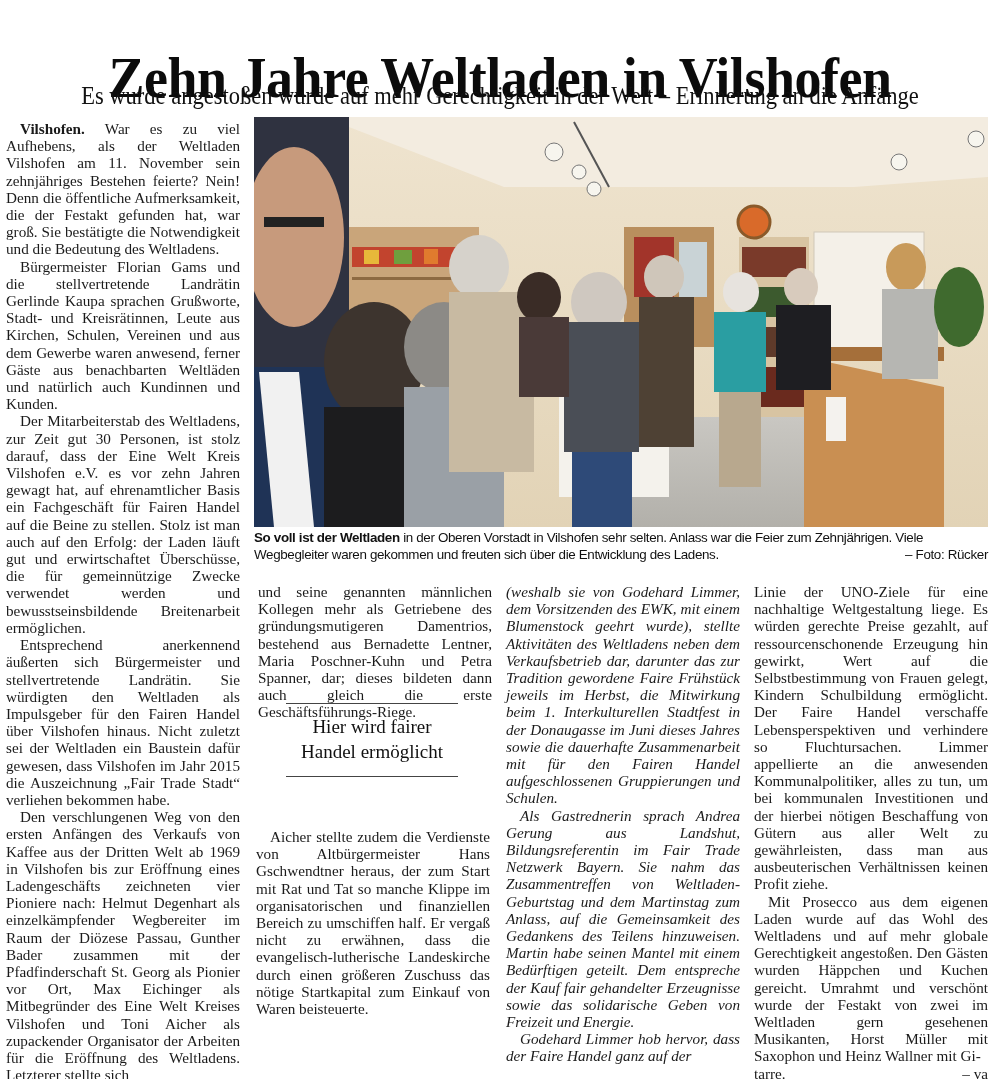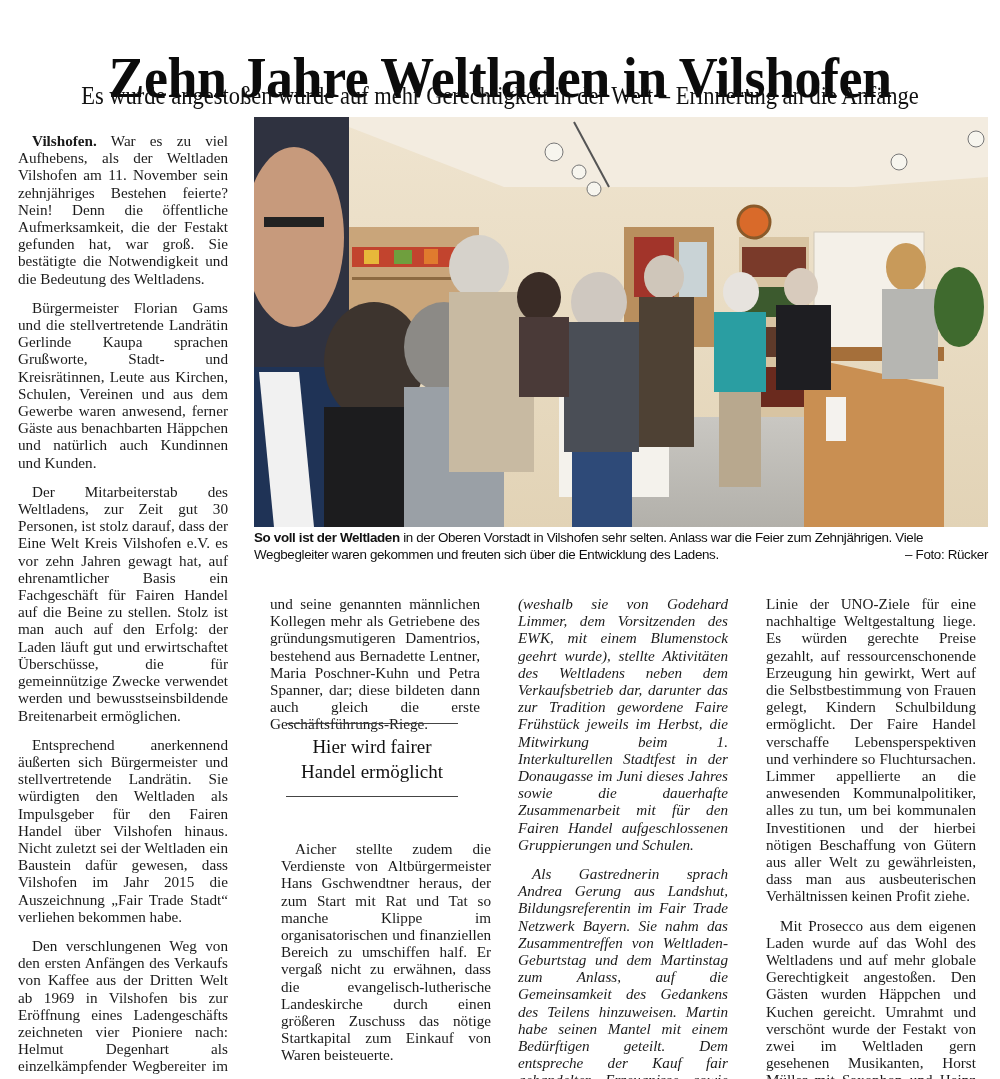--- a/index.html
+++ b/index.html
@@ -14,58 +14,58 @@
     position:absolute; left:0; top:80px; width:1000px; text-align:center;
     font-family:"Liberation Serif","DejaVu Serif",serif;
     font-size:25px; line-height:32px; color:#111;
     transform:scaleX(0.90); transform-origin:center top;
   }
   .col {
     position:absolute; width:234px;
     font-family:"Liberation Serif","DejaVu Serif",serif;
     font-size:15.2px; line-height:17.2px; text-align:justify; hyphens:manual;
   }
-  .col p { margin:12px; text-indent:14px; }
+  .col p { margin:0; text-indent:14px; }
   .col p.first { text-indent:14px; }
   .col p.noindent { text-indent:0; }
   .col b { font-weight:bold; }
   #col1 { left:6px; top:120px; }
   #col2 { left:258px; top:583px; }
   #col3 { left:506px; top:583px;font-style:italic; }
   #col4 { left:754px; top:583px; }
   .photo {
     position:absolute; left:254px; top:117px; width:734px; height:410px;
     overflow:hidden; background:#e9dcc4;
   }
   .caption {
     position:absolute; left:254px; top:529px; width:734px;
     font-family:Liberation Sans, sans-serif;
     font-size:13.4px; line-height:17px; color:#111;
     letter-spacing:-0.35px;
   }
   .caption .credit { float:right;margin-left:7px; }
   .subhead {
-    position:absolute; left:286px; top:723px; width:172px;
+    position:absolute; left:286px; top:703px; width:172px;
     border-top:1.5px solid #444; border-bottom:1.5px solid #444;
     text-align:center; padding:10px 0 12px 0;
     font-family:"Liberation Serif","DejaVu Serif",serif;
     font-size:19px; line-height:25px; color:#111;
   }
-  #col2b { left:269px; top:828px; }
+  #col2b { left:256px; top:828px; }
   .sig { display:flex; justify-content:space-between; }
 </style>
 </head>
 <body>
 
 <h1 class="headline">Zehn Jahre Weltladen in Vilshofen</h1>
 <div class="subline">Es wurde angestoßen wurde auf mehr Gerechtigkeit in der Welt – Erinnerung an die Anfänge</div>
 
 <div class="col" id="col1">
   <p class="first"><b>Vilshofen.</b> <span>War es zu viel Aufhebens, als der Weltladen Vilshofen am 11. November sein zehnjähriges Bestehen feierte? Nein! Denn die öffentliche Aufmerksamkeit, die der Festakt gefunden hat, war groß. Sie bestätigte die Notwendigkeit und die Bedeutung des Weltladens.</span></p>
-  <p>Bürgermeister Florian Gams und die stellvertretende Landrätin Gerlinde Kaupa sprachen Grußworte, Stadt- und Kreisrätinnen, Leute aus Kirchen, Schulen, Vereinen und aus dem Gewerbe waren anwesend, ferner Gäste aus benachbarten Häppchen und natürlich auch Kundinnen und Kunden.</p>
+  <p>Bürgermeister Florian Gams und die stellvertretende Landrätin Gerlinde Kaupa sprachen Grußworte, Stadt- und Kreisrätinnen, Leute aus Kirchen, Schulen, Vereinen und aus dem Gewerbe waren anwesend, ferner Gäste aus benachbarten Weltläden und natürlich auch Kundinnen und Kunden.</p>
   <p>Der Mitarbeiterstab des Weltladens, zur Zeit gut 30 Personen, ist stolz darauf, dass der Eine Welt Kreis Vilshofen e.V. es vor zehn Jahren gewagt hat, auf ehrenamtlicher Basis ein Fachgeschäft für Fairen Handel auf die Beine zu stellen. Stolz ist man auch auf den Erfolg: der Laden läuft gut und erwirtschaftet Überschüsse, die für gemeinnützige Zwecke verwendet werden und bewusstseinsbildende Breitenarbeit ermöglichen.</p>
   <p>Entsprechend anerkennend äußerten sich Bürgermeister und stellvertretende Landrätin. Sie würdigten den Weltladen als Impulsgeber für den Fairen Handel über Vilshofen hinaus. Nicht zuletzt sei der Weltladen ein Baustein dafür gewesen, dass Vilshofen im Jahr 2015 die Auszeichnung „Fair Trade Stadt“ verliehen bekommen habe.</p>
   <p>Den verschlungenen Weg von den ersten Anfängen des Verkaufs von Kaffee aus der Dritten Welt ab 1969 in Vilshofen bis zur Eröffnung eines Ladengeschäfts zeichneten vier Pioniere nach: Helmut Degenhart als einzelkämpfender Wegbereiter im Raum der Diözese Passau, Gunther Bader zusammen mit der Pfadfinderschaft St. Georg als Pionier vor Ort, Max Eichinger als Mitbegründer des Eine Welt Kreises Vilshofen und Toni Aicher als zupackender Organisator der Arbeiten für die Eröffnung des Weltladens. Letzterer stellte sich</p>
 </div>
 
 <div class="photo">
   <svg width="734" height="410" viewBox="0 0 734 410">
     <defs>
       <linearGradient id="wall" x1="0" y1="0" x2="0" y2="1">
         <stop offset="0" stop-color="#efe4cf"></stop>
@@ -158,32 +158,33 @@
     <line x1="320" y1="5" x2="355" y2="70" stroke="#555" stroke-width="2"></line>
   </svg>
 </div>
 
 <div class="caption">
   <b>So voll ist der Weltladen</b><span> in der Oberen Vorstadt in Vilshofen sehr selten. Anlass war die Feier zum Zehnjährigen. Viele Wegbegleiter waren gekommen und freuten sich über die Entwicklung des Ladens.</span>
   <span class="credit">– Foto: Rücker</span>
 </div>
 
 <div class="col" id="col2">
-  <p class="noindent">und seine genannten männlichen Kollegen mehr als Getriebene des gründungsmutigeren Damentrios, bestehend aus Bernadette Lentner, Maria Poschner-Kuhn und Petra Spanner, dar; diese bildeten dann auch gleich die erste Geschäftsführungs-Riege.</p>
+  <p class="noindent">und seine genannten männlichen Kollegen mehr als Getriebene des gründungsmutigeren Damentrios, bestehend aus Bernadette Lentner, Maria Poschner-Kuhn und Petra Spanner, dar; dieses bildeten dann auch gleich die erste Geschäftsführungs-Riege.</p>
 </div>
 
 <div class="subhead">Hier wird fairer Handel ermöglicht</div>
 
 <div class="col" id="col2b">
   <p>Aicher stellte zudem die Verdienste von Altbürgermeister Hans Gschwendtner heraus, der zum Start mit Rat und Tat so manche Klippe im organisatorischen und finanziellen Bereich zu umschiffen half. Er vergaß nicht zu erwähnen, dass die evangelisch-lutherische Landeskirche durch einen größeren Zuschuss das nötige Startkapital zum Einkauf von Waren beisteuerte.</p>
 </div>
 
 <div class="col" id="col3">
   <p class="noindent">(weshalb sie von Godehard Limmer, dem Vorsitzenden des EWK, mit einem Blumenstock geehrt wurde), stellte Aktivitäten des Weltladens neben dem Verkaufsbetrieb dar, darunter das zur Tradition gewordene Faire Frühstück jeweils im Herbst, die Mitwirkung beim 1. Interkulturellen Stadtfest in der Donaugasse im Juni dieses Jahres sowie die dauerhafte Zusammenarbeit mit für den Fairen Handel aufgeschlossenen Gruppierungen und Schulen.</p>
   <p>Als Gastrednerin sprach Andrea Gerung aus Landshut, Bildungsreferentin im Fair Trade Netzwerk Bayern. Sie nahm das Zusammentreffen von Weltladen-Geburtstag und dem Martinstag zum Anlass, auf die Gemeinsamkeit des Gedankens des Teilens hinzuweisen. Martin habe seinen Mantel mit einem Bedürftigen geteilt. Dem entspreche der Kauf fair gehandelter Erzeugnisse sowie das solidarische Geben von Freizeit und Energie.</p>
+  <p>Godehard Limmer hob hervor, dass der Faire Handel ganz auf der</p>
 </div>
 
 <div class="col" id="col4">
   <p class="noindent">Linie der UNO-Ziele für eine nachhaltige Weltgestaltung liege. Es würden gerechte Preise gezahlt, auf ressourcenschonende Erzeugung hin gewirkt, Wert auf die Selbstbestimmung von Frauen gelegt, Kindern Schulbildung ermöglicht. Der Faire Handel verschaffe Lebensperspektiven und verhindere so Fluchtursachen. Limmer appellierte an die anwesenden Kommunalpolitiker, alles zu tun, um bei kommunalen Investitionen und der hierbei nötigen Beschaffung von Gütern aus aller Welt zu gewährleisten, dass man aus ausbeuterischen Verhältnissen keinen Profit ziehe.</p>
   <p>Mit Prosecco aus dem eigenen Laden wurde auf das Wohl des Weltladens und auf mehr globale Gerechtigkeit angestoßen. Den Gästen wurden Häppchen und Kuchen gereicht. Umrahmt und verschönt wurde der Festakt von zwei im Weltladen gern gesehenen Musikanten, Horst Müller mit Saxophon und Heinz Wallner mit Gi-</p>
   <div class="sig">
     <span>tarre.</span>
     <span>– va</span>
   </div>
 </div>

